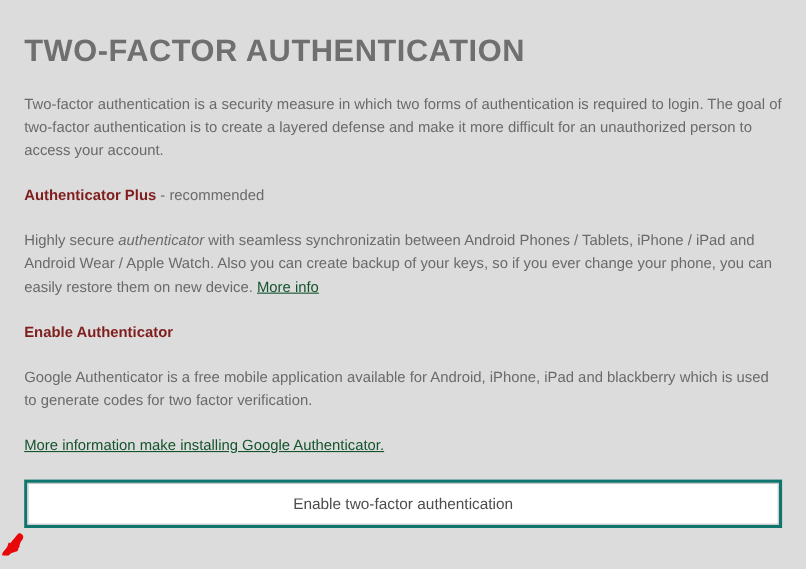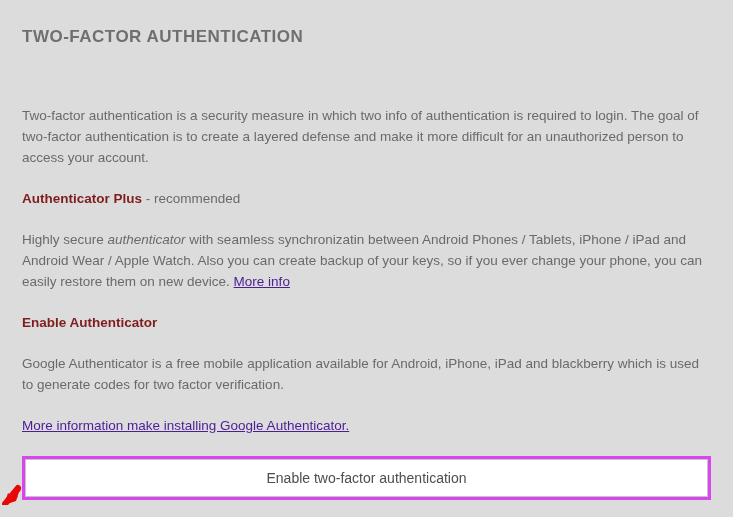--- a/index.html
+++ b/index.html
@@ -7,36 +7,36 @@
   body {
     background: #dcdcdc;
     font-family: "Helvetica Neue", Helvetica, Arial, sans-serif;
     color: #6a6a6a;
     padding: 24px 22px 22px 22px;
     line-height: 1.55;
     font-size: 13.5px;
     position: relative;
   }
   h1 {
-    font-size: 17px;
+    font-size: 28px;
     font-weight: 700;
     color: #6f6f6f;
     letter-spacing: 0.5px;
-    margin-bottom: 56px;
+    margin-bottom: 18px;
   }
   p { margin-bottom: 20px; }
   .strong { font-weight: 700; color: #7f1d1d; }
   .italic { font-style: italic; text-align: center; }
   a, .link {
-    color: #4c1d95;
+    color: #14532d;
     text-decoration: underline;
     cursor: pointer;
   }
   .button-wrap {
-    border: 3px solid #d946ef;
+    border: 3px solid #0f766e;
     padding: 0;
     margin-top: 10px;
   }
   .enable-btn {
     display: block;
     width: 100%;
     background: #ffffff;
     border: 1px solid #c4c4c4;
     color: #4d4d4d;
     font-size: 14px;
@@ -51,21 +51,21 @@
     bottom: 12px;
     width: 20px;
     height: 24px;
   }
 </style>
 </head>
 <body>
 
 <h1>TWO-FACTOR AUTHENTICATION</h1>
 
-<p>Two-factor authentication is a security measure in which two info of authentication is required to login. The goal of two-factor authentication is to create a layered defense and make it more difficult for an unauthorized person to access your account.</p>
+<p>Two-factor authentication is a security measure in which two forms of authentication is required to login. The goal of two-factor authentication is to create a layered defense and make it more difficult for an unauthorized person to access your account.</p>
 
 <p>
   <span class="strong">Authenticator Plus</span><span> - recommended</span>
 </p>
 
 <p>
   <span>Highly secure </span><span class="italic">authenticator</span><span> with seamless synchronizatin between Android Phones / Tablets, iPhone / iPad and Android Wear / Apple Watch. Also you can create backup of your keys, so if you ever change your phone, you can easily restore them on new device. </span><a href="#" class="link">More info</a>
 </p>
 
 <p>

